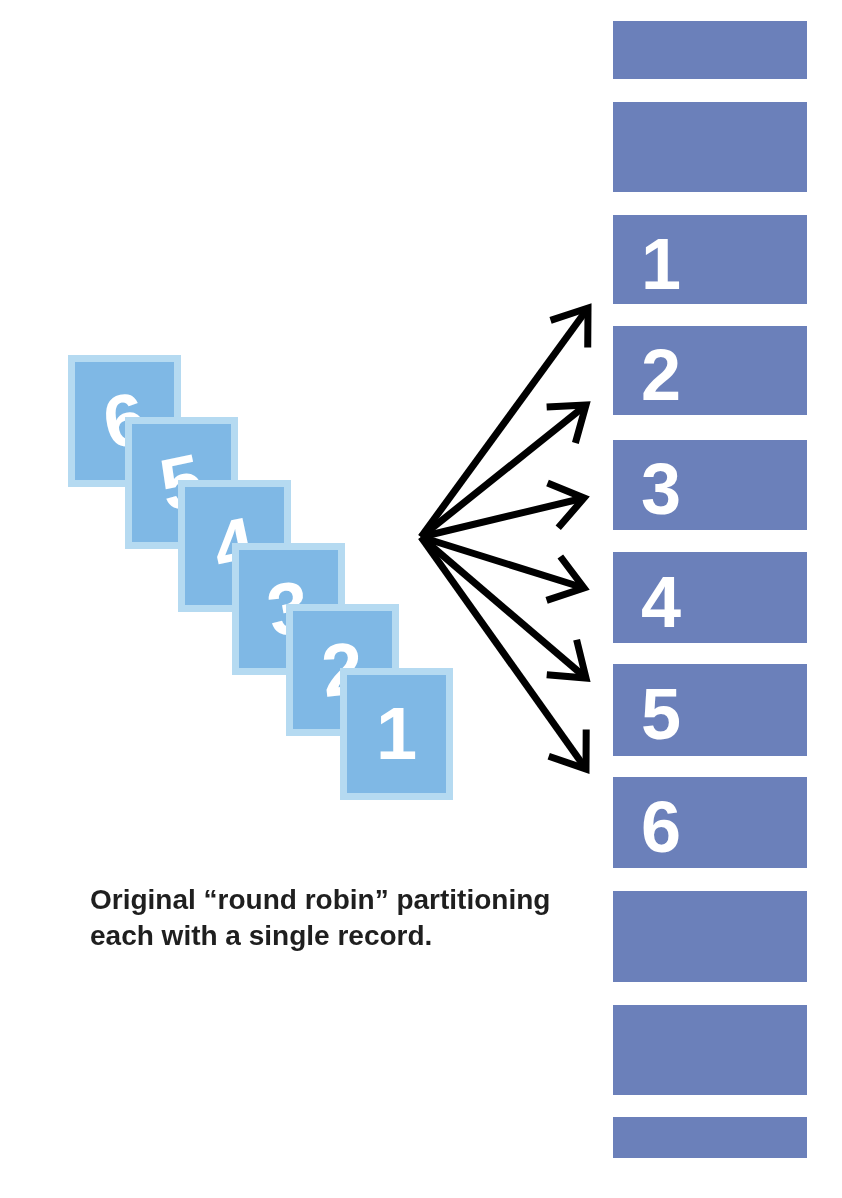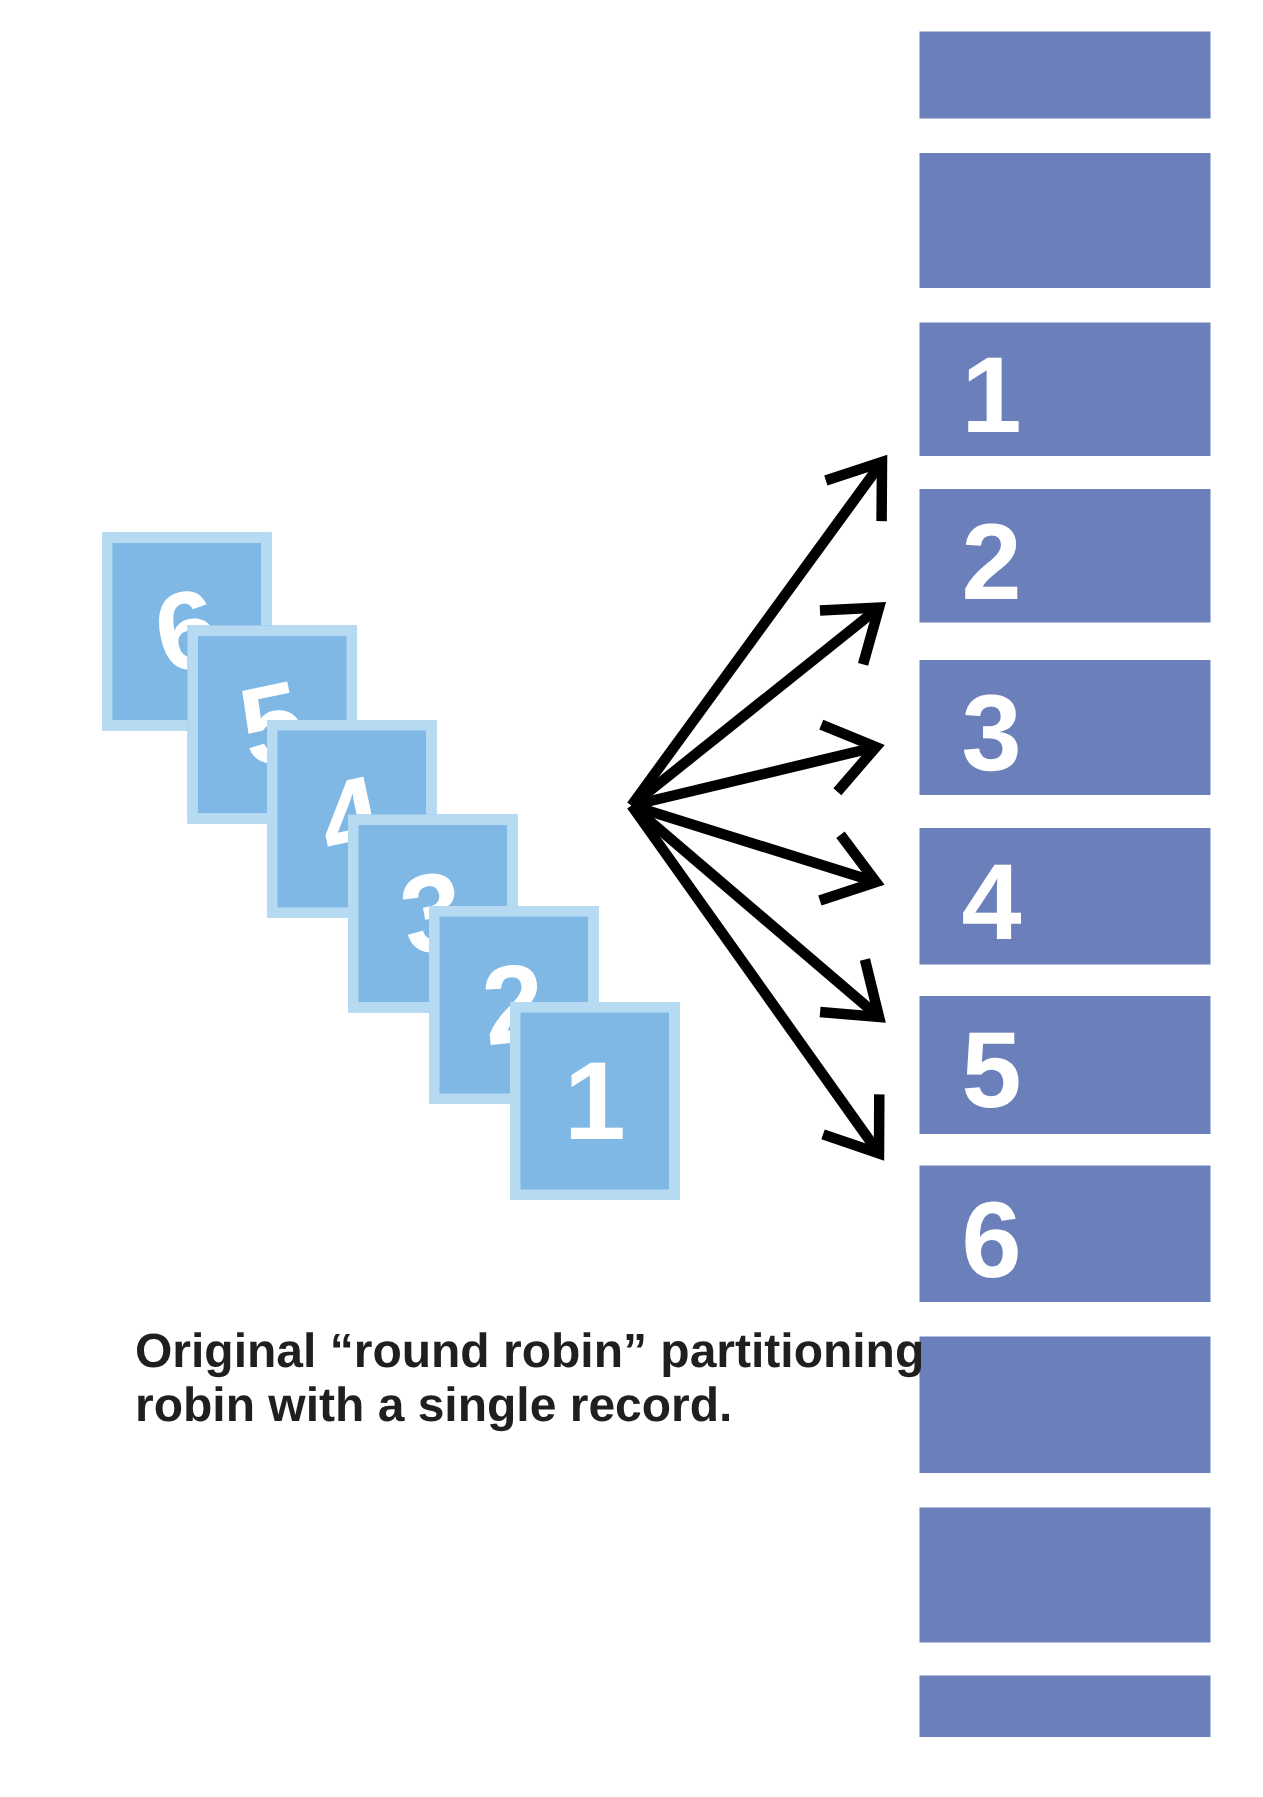--- a/index.html
+++ b/index.html
@@ -60,21 +60,21 @@
     stroke: var(--arrow-color, #000000);
     stroke-width: 7;
   }
 
   .caption {
     position: absolute;
     left: 90px;
     top: 882px;
     color: var(--caption-color, #1f1f1f);
     font-weight: bold;
-    font-size: 32px;
+    font-size: 28px;
     line-height: 36px;
     white-space: nowrap;
   }
 </style>
 </head>
 <body>
 
 <div class="canvas">
 
   <div class="partition" style="top:21px;height:58px;">
@@ -139,16 +139,16 @@
     <line x1="421" y1="537" x2="588" y2="308" marker-end="url(#openhead)"></line>
     <line x1="421" y1="537" x2="586" y2="405" marker-end="url(#openhead)"></line>
     <line x1="421" y1="537" x2="584" y2="498" marker-end="url(#openhead)"></line>
     <line x1="421" y1="537" x2="584" y2="588" marker-end="url(#openhead)"></line>
     <line x1="421" y1="537" x2="586" y2="678" marker-end="url(#openhead)"></line>
     <line x1="421" y1="537" x2="586" y2="769" marker-end="url(#openhead)"></line>
   </svg>
 
   <div class="caption">
     <div>Original “round robin” partitioning</div>
-    <div>robin with a single record.</div>
+    <div>each with a single record.</div>
   </div>
 
 </div>
 
 </body></html>

